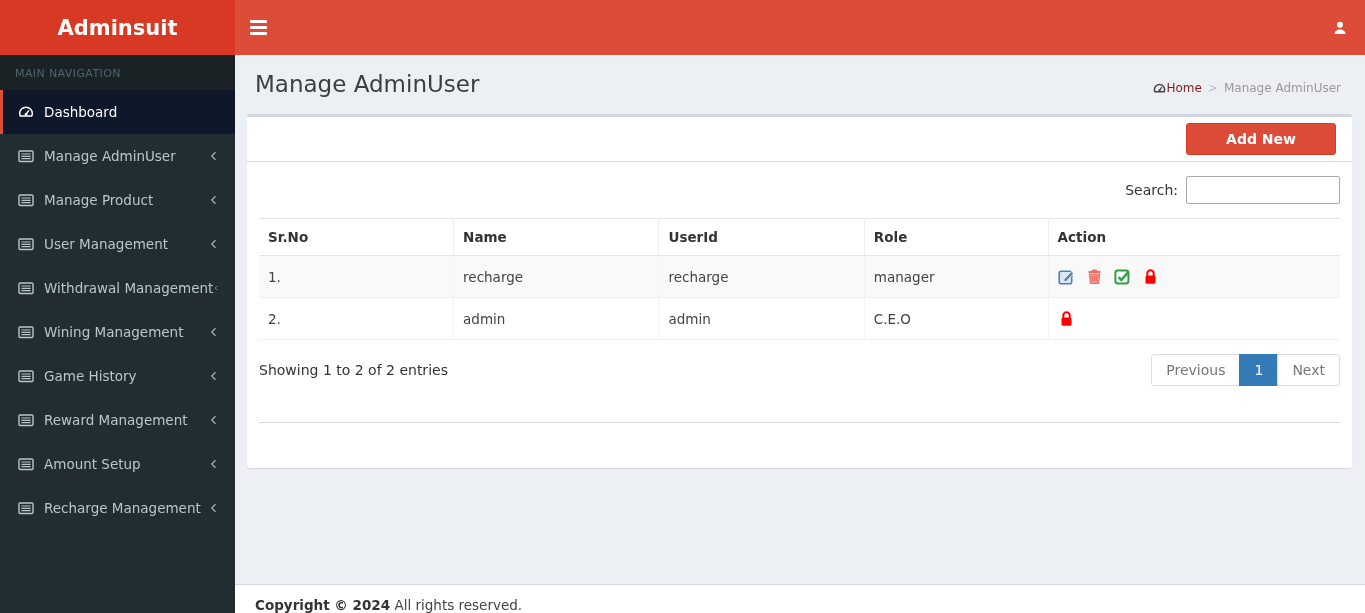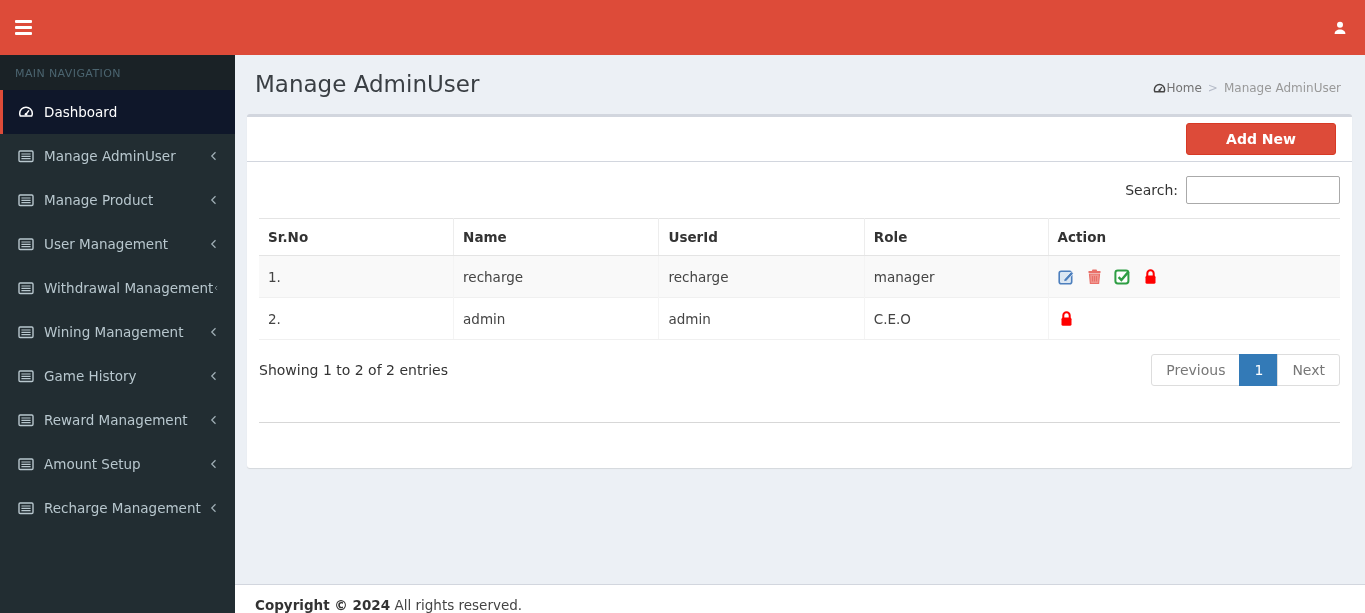--- a/index.html
+++ b/index.html
@@ -31,21 +31,21 @@
   .sidebar-menu .mi { width:16px; height:16px; margin-right:10px; flex:0 0 16px; }
   .sidebar-menu .lbl { flex:1; white-space:nowrap; }
   .sidebar-menu .chev { width:12px; height:12px; opacity:.85; }
 
   
   .content-wrapper { flex:1; background:#ecf0f5; display:flex; flex-direction:column; min-width:0; }
   .content-header { position:relative; padding:16px 24px 0 20px; flex:0 0 auto; }
   .content-header h1 { font-size:23px; font-weight:normal; color:#3a3f44; }
   .breadcrumb { position:absolute; right:24px; top:26px; font-size:12px; color:#444;
                 display:flex; align-items:center; gap:6px; }
-  .breadcrumb .bc-home { display:flex; align-items:center; cursor:pointer; color:#737373; }
+  .breadcrumb .bc-home { display:flex; align-items:center; cursor:pointer; color:#7f1d1d; }
   .breadcrumb .sep { color:#b5bbc8; }
   .breadcrumb .current { color:#999; }
 
   
   .box { background:#fff; margin:17px 13px 0 12px; border-top:3px solid #d2d6de; border-radius:3px;
          box-shadow:0 1px 1px rgba(0,0,0,.1); }
   .box-header { padding:6px 16px 6px 10px; display:flex; justify-content:flex-end;
                 border-bottom:1px solid #d2d6de; }
   .btn-add { background:#dd4b39; border:1px solid #d73925; color:#fff; font-size:14px; font-weight:600;
              padding:7px 14px; width:150px; border-radius:3px; cursor:pointer;
@@ -87,20 +87,23 @@
   .main-footer { margin-top:auto; background:#fff; border-top:1px solid #d2d6de; padding:12px 15px 0 20px;
                  font-size:13.5px; color:#444; flex:0 0 auto; }
   .main-footer b { color:#333; }
 </style>
 </head>
 <body>
 
 <div class="app">
 
   <header class="main-header">
+    <div class="logo">
+      <span>Adminsuit</span>
+    </div>
     <nav class="navbar">
       <div class="sidebar-toggle">
         <div class="hamburger">
             <span></span>
             <span></span>
             <span></span>
           </div>
       </div>
       <div class="user-btn">
         <svg width="16" height="16" viewBox="0 0 16 16">

